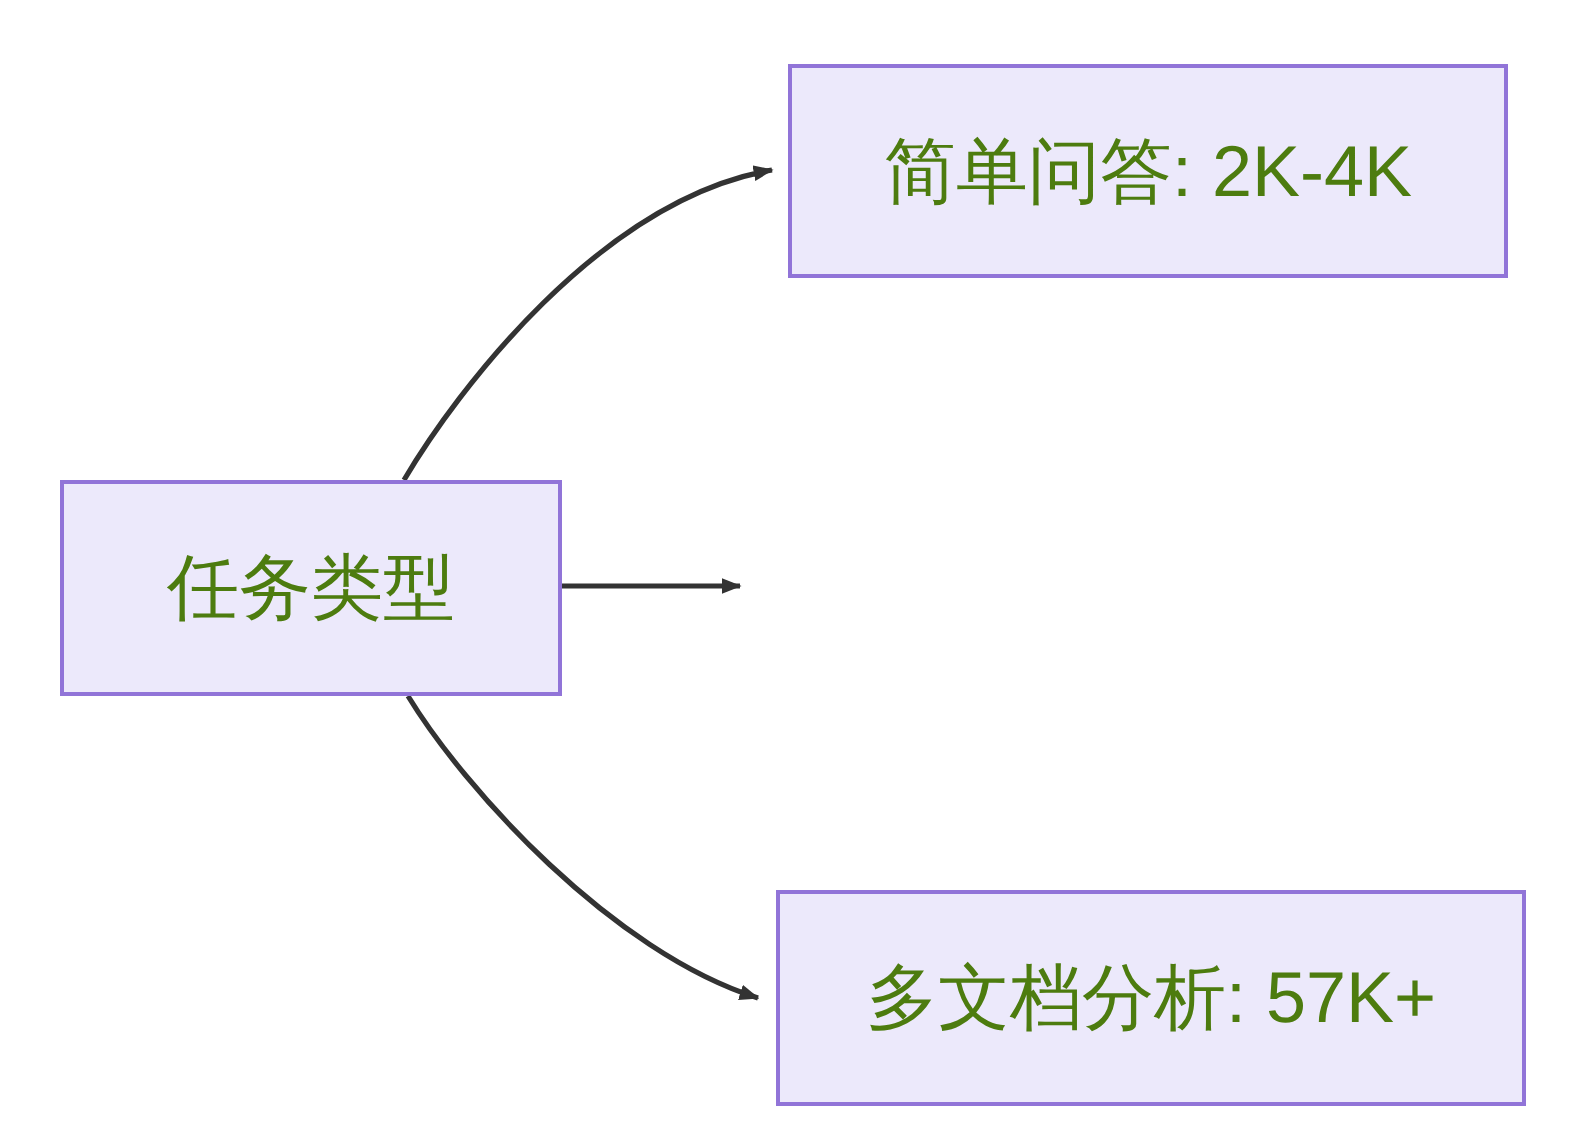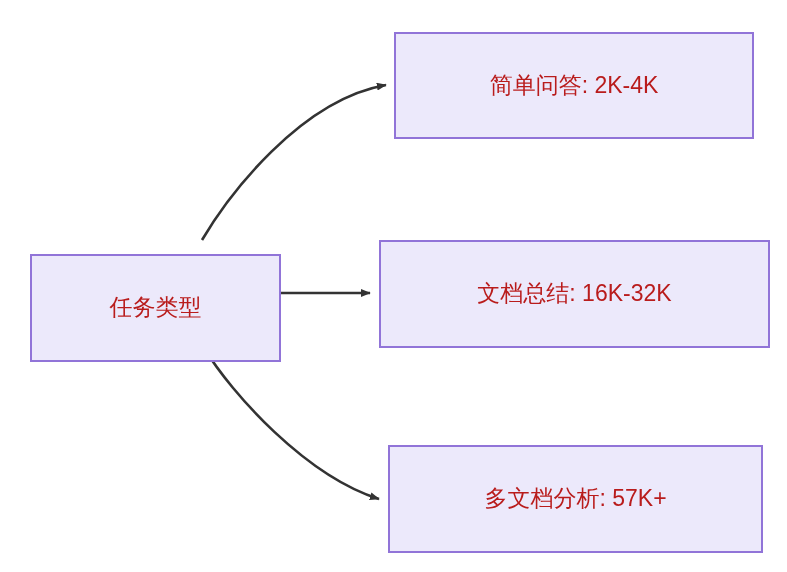--- a/index.html
+++ b/index.html
@@ -27,29 +27,29 @@
     position: absolute;
     box-sizing: border-box;
     background: #ece9fb;
     border: 2px solid #9174d8;
     display: flex;
     align-items: center;
     justify-content: center;
     z-index: 2;
   }
   .node-label {
-    color: #b91c1c;
-    font-size: 23px;
+    color: #4d7c0f;
+    font-size: 36px;
     line-height: 1.1;
     white-space: nowrap;
     letter-spacing: 0px;
   }
   #node-source {
     left: 30px;
-    top: 254px;
+    top: 240px;
     width: 251px;
     height: 108px;
   }
   #node-simple-qa {
     left: 394px;
     top: 32px;
     width: 360px;
     height: 107px;
   }
   #node-doc-summary {
@@ -85,21 +85,18 @@
   </svg>
 
   <div class="node" id="node-source">
     <span class="node-label">任务类型</span>
   </div>
 
   <div class="node" id="node-simple-qa">
     <span class="node-label">简单问答: 2K-4K</span>
   </div>
 
-  <div class="node" id="node-doc-summary">
-    <span class="node-label">文档总结: 16K-32K</span>
-  </div>
 
   <div class="node" id="node-multi-doc">
     <span class="node-label">多文档分析: 57K+</span>
   </div>
 
 </div>
 
 </body></html>

